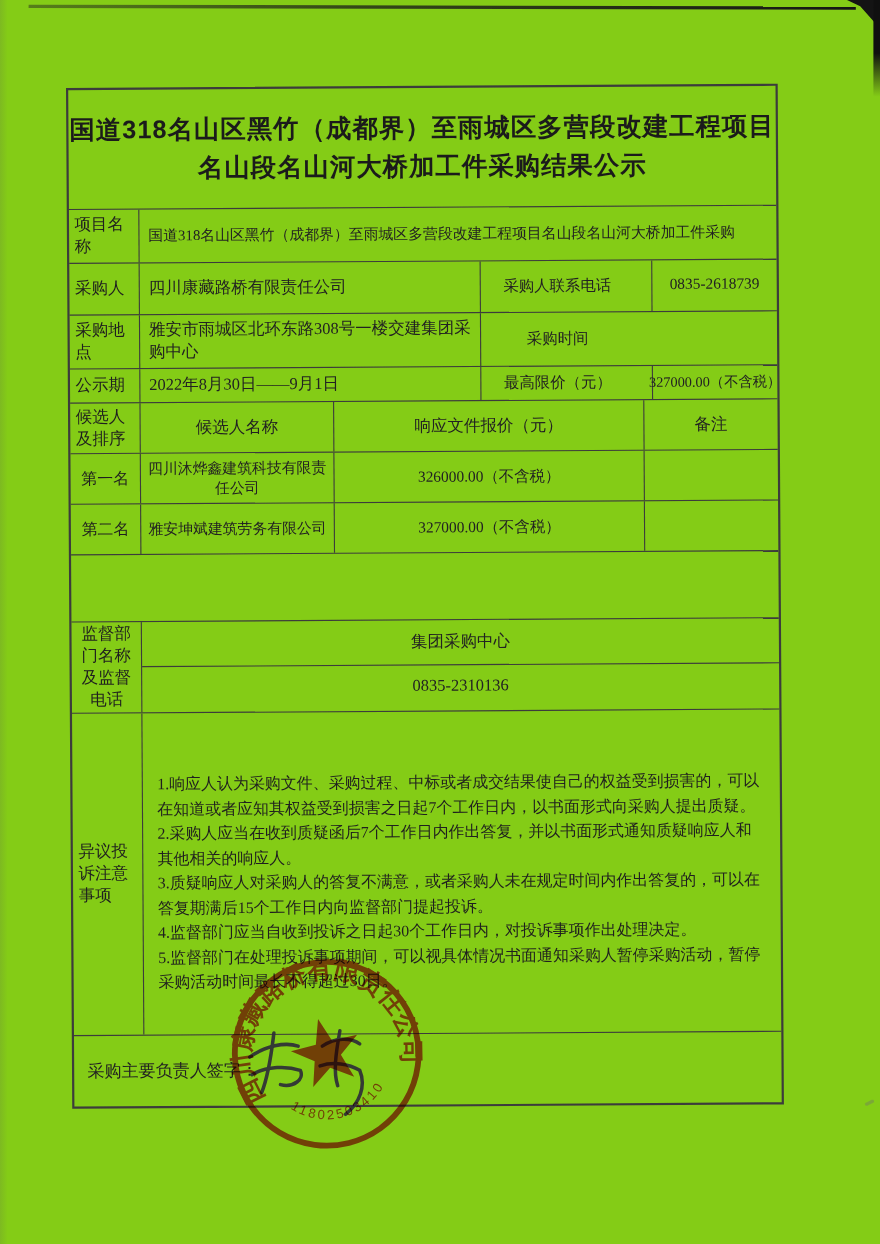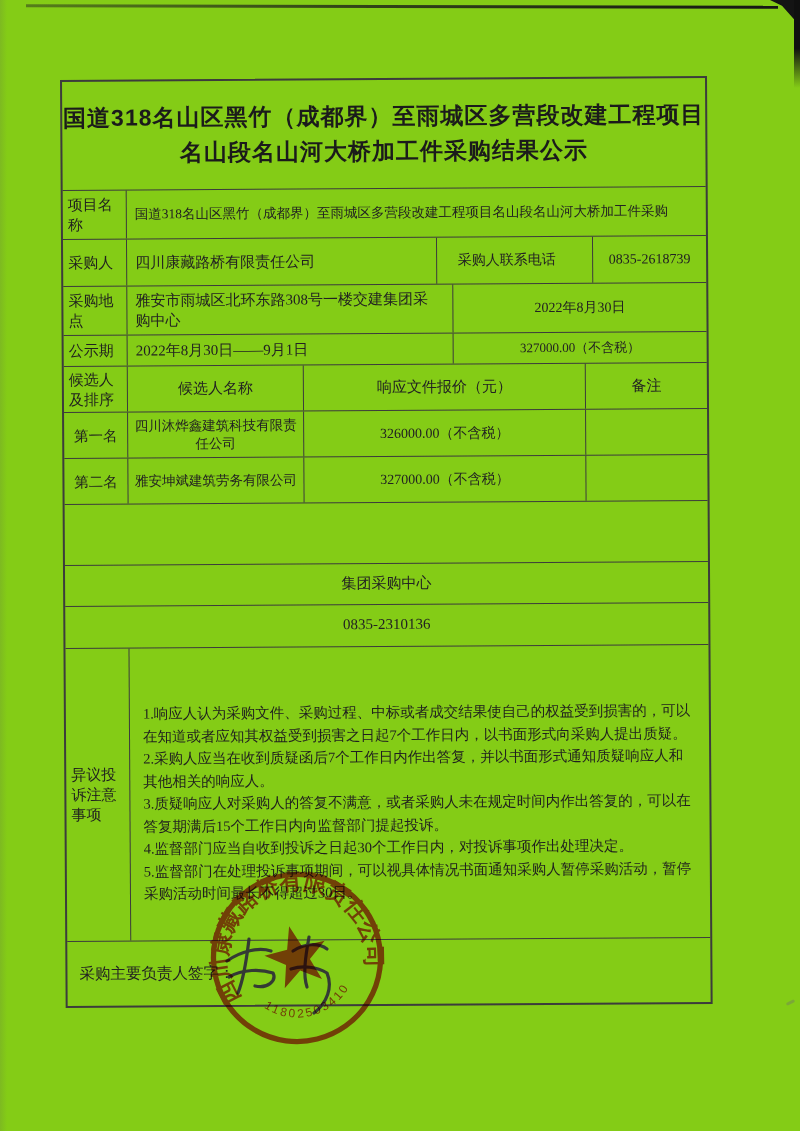--- a/index.html
+++ b/index.html
@@ -106,26 +106,27 @@
         <div class="cell lbl">采购人</div>
         <div class="cell c2-info val-left">四川康藏路桥有限责任公司</div>
         <div class="cell c3-info val-center nowrap">采购人联系电话</div>
         <div class="cell c4-info val-center nowrap">0835-2618739</div>
       </div>
 
       <div class="row h48">
         <div class="cell lbl">采购地
 点</div>
         <div class="cell c2-info val-left">雅安市雨城区北环东路308号一楼交建集团采购中心</div>
-        <div class="cell c4-info val-center nowrap">2022年8月30日</div>
+        <div class="cell c3-info val-center nowrap">采购时间</div>
       </div>
 
       <div class="row h30">
         <div class="cell lbl">公示期</div>
         <div class="cell c2-info val-left">2022年8月30日——9月1日</div>
+        <div class="cell c3-info val-center nowrap">最高限价（元）</div>
         <div class="cell c4-info val-center nowrap price13">327000.00（不含税）</div>
       </div>
 
       <div class="row h45">
         <div class="cell lbl">候选人
 及排序</div>
         <div class="cell c2-cand hdr">候选人名称</div>
         <div class="cell c3-cand hdr">响应文件报价（元）</div>
         <div class="cell c4-cand hdr">备注</div>
       </div>
@@ -142,20 +143,24 @@
         <div class="cell c2-cand cand-name">雅安坤斌建筑劳务有限公司</div>
         <div class="cell c3-cand val-center nowrap">327000.00（不含税）</div>
         <div class="cell c4-cand val-center"></div>
       </div>
 
       <div class="row h60">
         <div class="cell cwide val-left"></div>
       </div>
 
       <div class="row h82">
+        <div class="cell lbl center">监督部
+门名称
+及监督
+电话</div>
         <div class="cell sup-stack" style="padding:0;align-items:stretch;">
           <div class="sup-sub">集团采购中心</div>
           <div class="sup-sub">0835-2310136</div>
         </div>
       </div>
 
       <div class="row h292">
         <div class="cell lbl obj-lbl">异议投
 诉注意
 事项</div>

